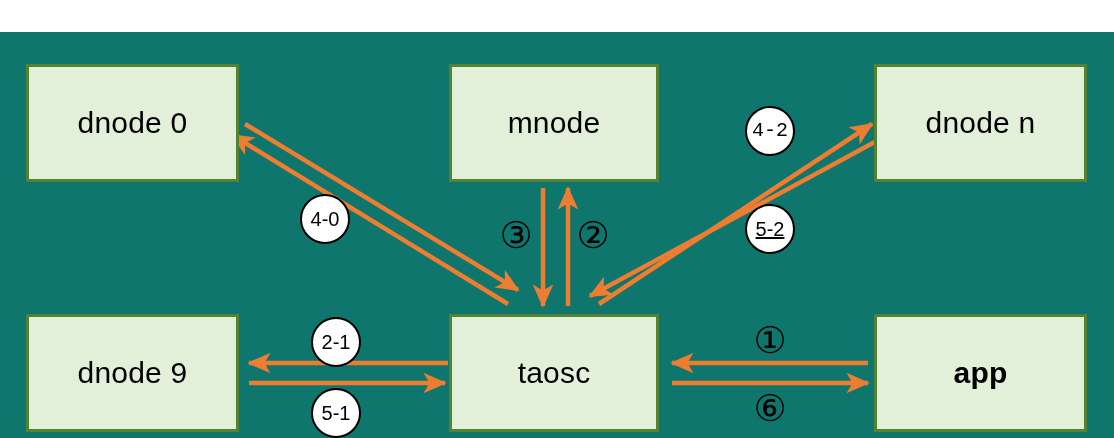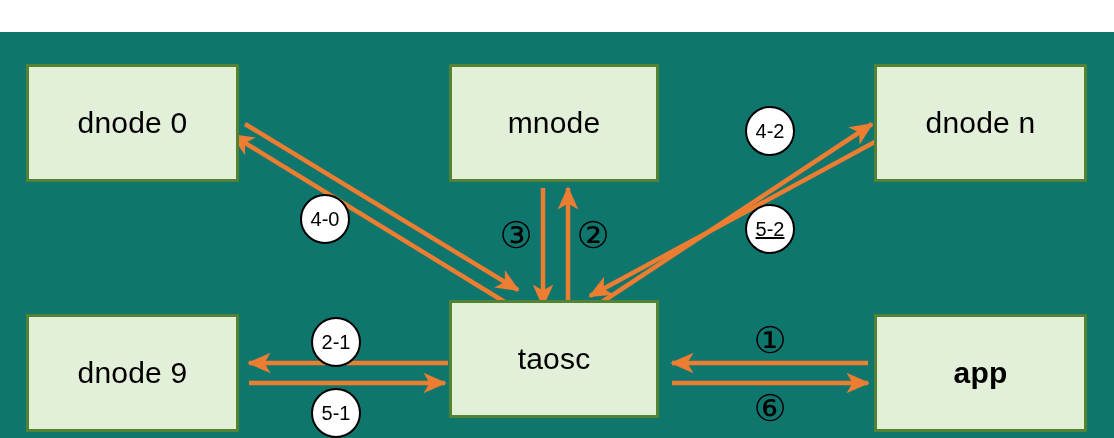--- a/index.html
+++ b/index.html
@@ -104,42 +104,42 @@
   </div>
 
   <div class="node-box" style="left:874px; top:32px; width:213px; height:118px;">
     <span class="node-label">dnode n</span>
   </div>
 
   <div class="node-box" style="left:26px; top:282px; width:213px; height:118px;">
     <span class="node-label">dnode 9</span>
   </div>
 
-  <div class="node-box" style="left:449px; top:268px; width:210px; height:118px;">
+  <div class="node-box" style="left:449px; top:282px; width:210px; height:118px;">
     <span class="node-label">taosc</span>
   </div>
 
   <div class="node-box" style="left:874px; top:282px; width:213px; height:118px;font-weight:bold;">
     <span class="node-label">app</span>
   </div>
 
 
   <div class="edge-label pair" style="left:300px; top:162px;">
     <span>4-0</span>
   </div>
 
   <div class="glyph-label" style="left:496px; top:183px; width:40px; height:40px;">
     <span>③</span>
   </div>
 
   <div class="glyph-label" style="left:573px; top:183px; width:40px; height:40px;">
     <span>②</span>
   </div>
 
-  <div class="edge-label pair" style="left:745px; top:74px;">
+  <div class="edge-label pair" style="left:745px; top:74px;font-family:Liberation Mono, monospace;">
     <span>4-2</span>
   </div>
 
   <div class="edge-label pair" style="left:745px; top:172px;text-decoration:underline;">
     <span>5-2</span>
   </div>
 
   <div class="edge-label pair" style="left:311px; top:285px;">
     <span>2-1</span>
   </div>

